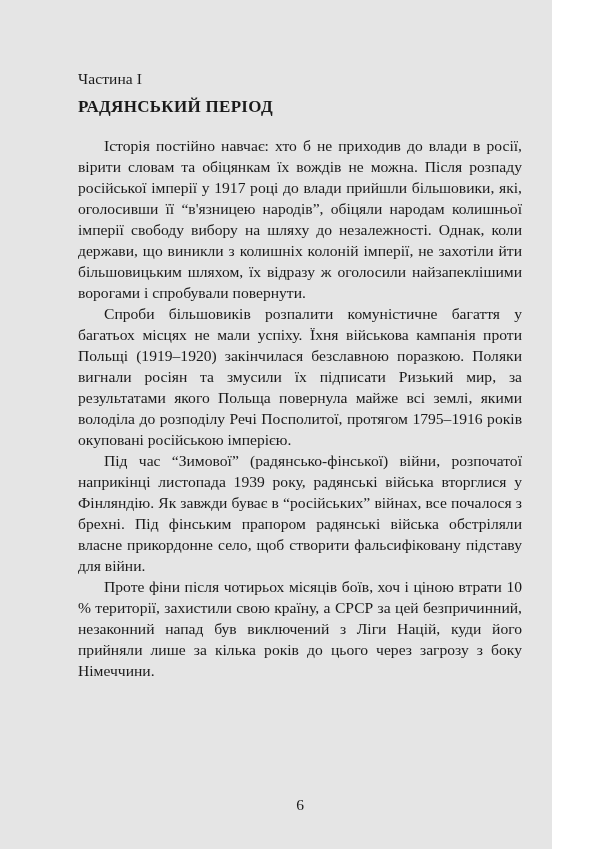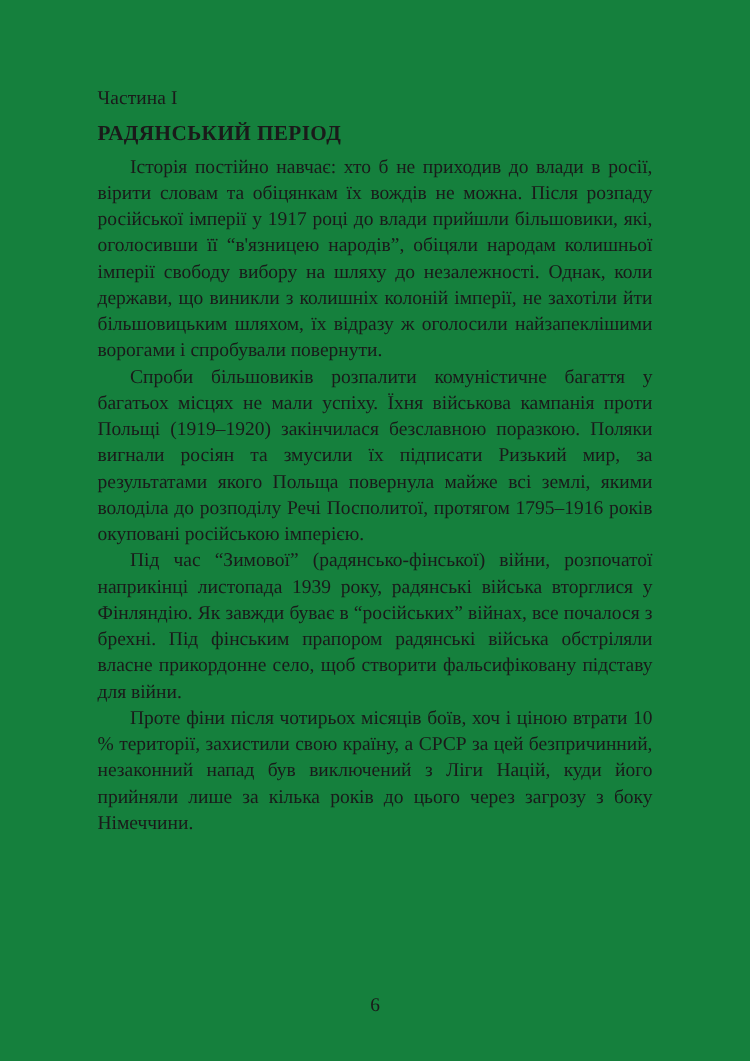--- a/index.html
+++ b/index.html
@@ -13,23 +13,23 @@
     position: relative;
     font-family: "Liberation Serif", "DejaVu Serif", serif;
     color: #1a1a1a;
     overflow: hidden;
   }
 
   .page {
     position: absolute;
     left: 0;
     top: 0;
-    width: 600px;
+    width: 552px;
     height: 849px;
-    background: #15803d;
+    background: #e5e5e5;
   }
 
   .content {
     position: absolute;
     left: 78px;
     top: 66px;
     width: 444px;
   }
 
   .part-label {
@@ -38,21 +38,21 @@
     font-weight: normal;
     margin: 0 0 3px 0;
     text-align: left;
     letter-spacing: 0.1px;
   }
 
   .chapter-title {
     font-size: 17px;
     line-height: 25px;
     font-weight: bold;
-    margin: 0 0 4px 0;
+    margin: 0 0 16px 0;
     text-align: left;
     letter-spacing: 0.3px;
   }
 
   p.body-par {
     font-size: 15.6px;
     line-height: 21px;
     margin: 0;
     text-align: justify;
     text-justify: inter-word;

